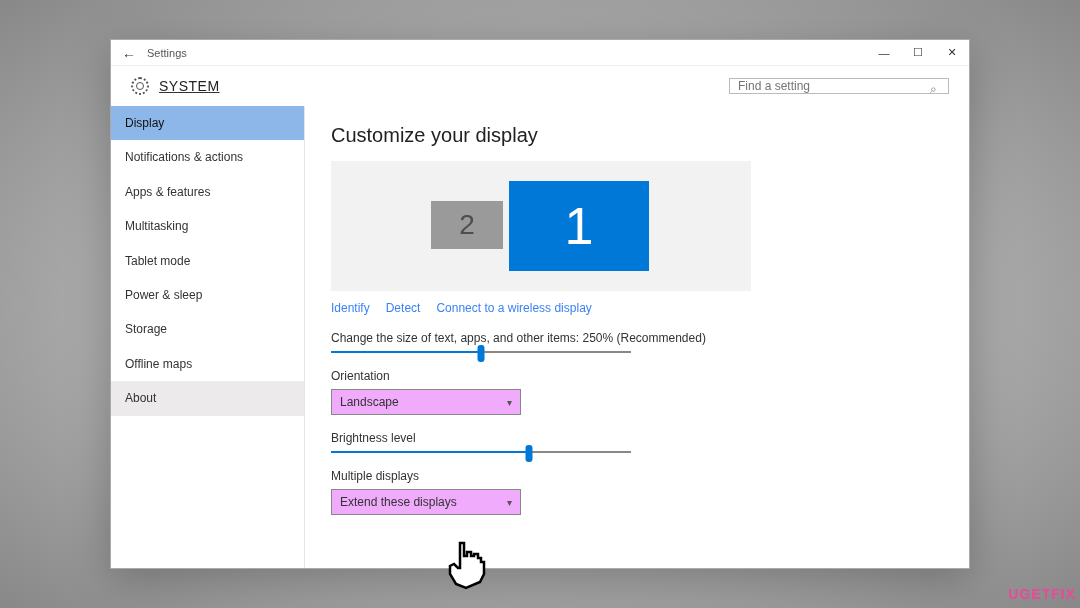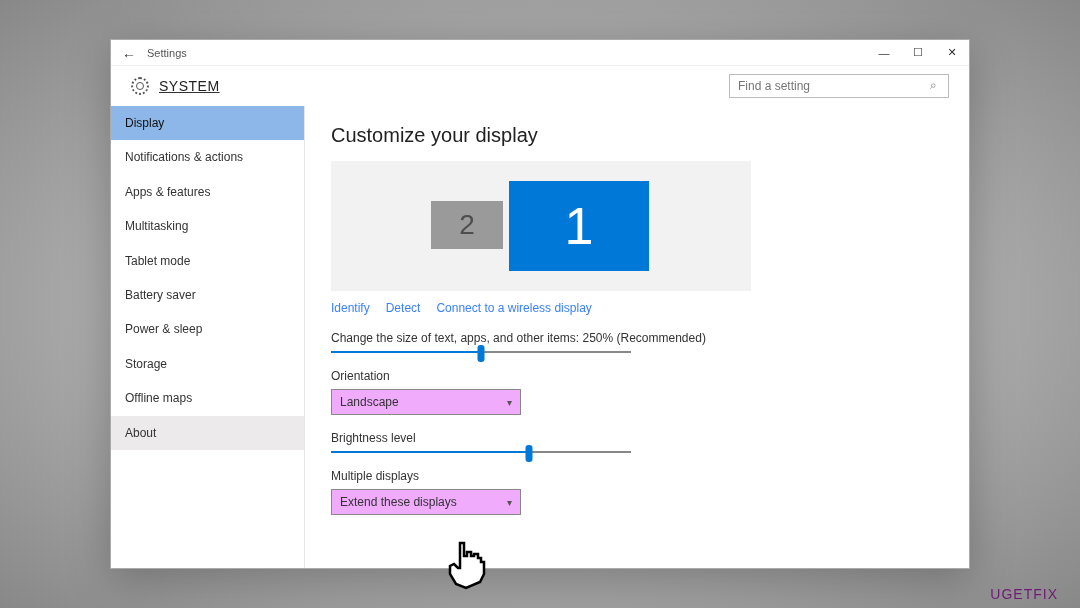--- a/index.html
+++ b/index.html
@@ -84,21 +84,21 @@
       font-weight: 400;
       letter-spacing: 0.5px;
       color: #222;
     }
     .search-wrap {
       margin-left: auto;
       position: relative;
     }
     .search {
       width: 220px;
-      height: 24px;
+      height: 16px;
       border: 1px solid #bbb;
       padding: 0 24px 0 8px;
       font-size: 12px;
       color: #ef4444;
       background:#fff;
     }
     .search-icon {
       position: absolute;
       right: 6px;
       top: 4px;
@@ -234,25 +234,25 @@
       color:#555;
     }
     .cursor-hand {
       position: absolute;
       left: 442px;
       top: 540px;
       pointer-events: none;
     }
     .watermark{
       position:absolute;
-      right:22px;bottom:6px;
-      color:#701a75;
+      right:4px;bottom:6px;
+      color:#ec4899;
       font-size:14px;
       letter-spacing:1px;
-      font-weight:400;
+      font-weight:700;
     }
   </style>
 </head>
 <body>
 
 <div class="window">
 
   <div class="titlebar">
     <div class="back">←</div>
     <div class="title">Settings</div>
@@ -272,21 +272,20 @@
     </div>
   </div>
 
   <div class="body">
     <div class="sidebar" id="sidebar">
         <div class="nav-item selected">Display</div>
         <div class="nav-item">Notifications &amp; actions</div>
         <div class="nav-item">Apps &amp; features</div>
         <div class="nav-item">Multitasking</div>
         <div class="nav-item">Tablet mode</div>
-        <div class="nav-item">Battery saver</div>
         <div class="nav-item">Power &amp; sleep</div>
         <div class="nav-item">Storage</div>
         <div class="nav-item">Offline maps</div>
         <div class="nav-item about">About</div>
       </div>
 
     <div class="content">
       <h2>Customize your display</h2>
 
       <div class="display-box">

